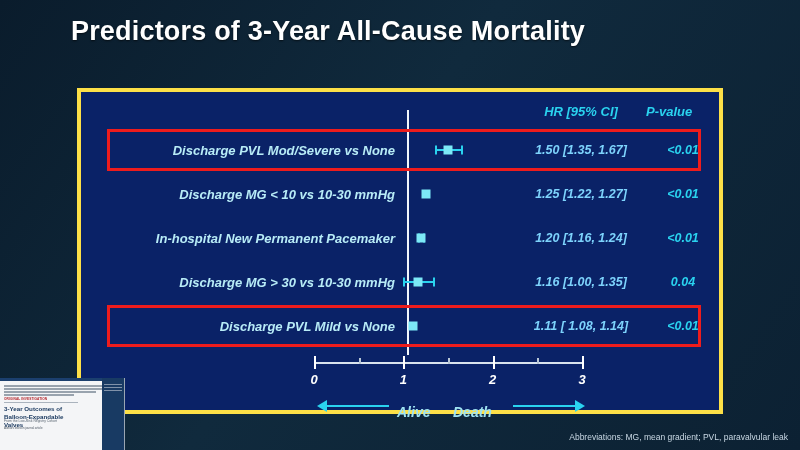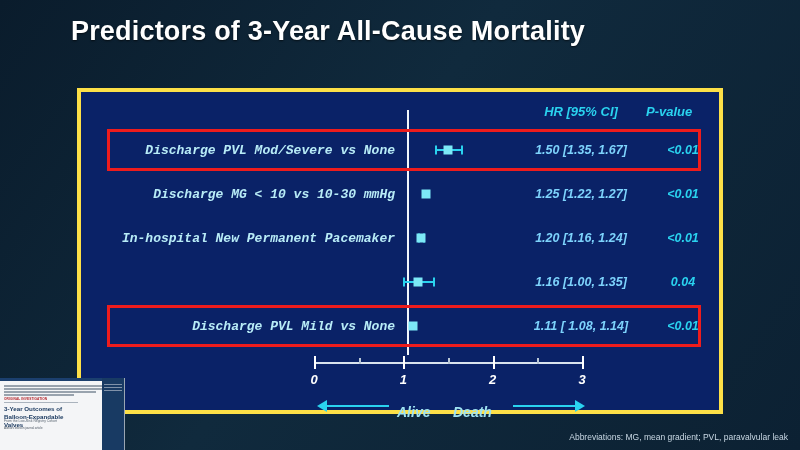--- a/index.html
+++ b/index.html
@@ -77,21 +77,20 @@
     position: absolute;
     left: 18px; top: 50%;
     transform: translateY(-50%);
     width: 296px;
     text-align: right;
     color: #b8ecf7;
     font-size: 13px;
     font-weight: bold;
     font-style: italic;
     white-space: nowrap;
-    font-family: Liberation Mono, monospace;
   }
   .row-hr {
     position: absolute;
     left: 440px; top: 50%;
     transform: translateY(-50%);
     width: 120px;
     text-align: center;
     color: #7dd3fc;
     font-size: 12.5px;
     font-weight: bold;
@@ -338,20 +337,21 @@
         <div class="marker-area">
           <div class="ci-bar" style="left: 336.627px; width: 7.14667px;"></div>
           <div class="ci-cap" style="left: 336.627px;"></div>
           <div class="ci-cap" style="left: 341.773px;"></div>
           <div class="point-est" style="left: 340.2px;"></div>
         </div>
         <div class="row-hr">1.20 [1.16, 1.24]</div>
         <div class="row-p">&lt;0.01</div>
       </div>
       <div class="plot-row" style="top: 168px;">
+        <div class="row-label">Discharge MG &gt; 30 vs 10-30 mmHg</div>
         <div class="marker-area">
           <div class="ci-bar" style="left: 322.333px; width: 31.2667px;"></div>
           <div class="ci-cap" style="left: 322.333px;"></div>
           <div class="ci-cap" style="left: 351.6px;"></div>
           <div class="point-est" style="left: 336.627px;"></div>
         </div>
         <div class="row-hr">1.16 [1.00, 1.35]</div>
         <div class="row-p">0.04</div>
       </div>
       <div class="plot-row" style="top: 212px;">

